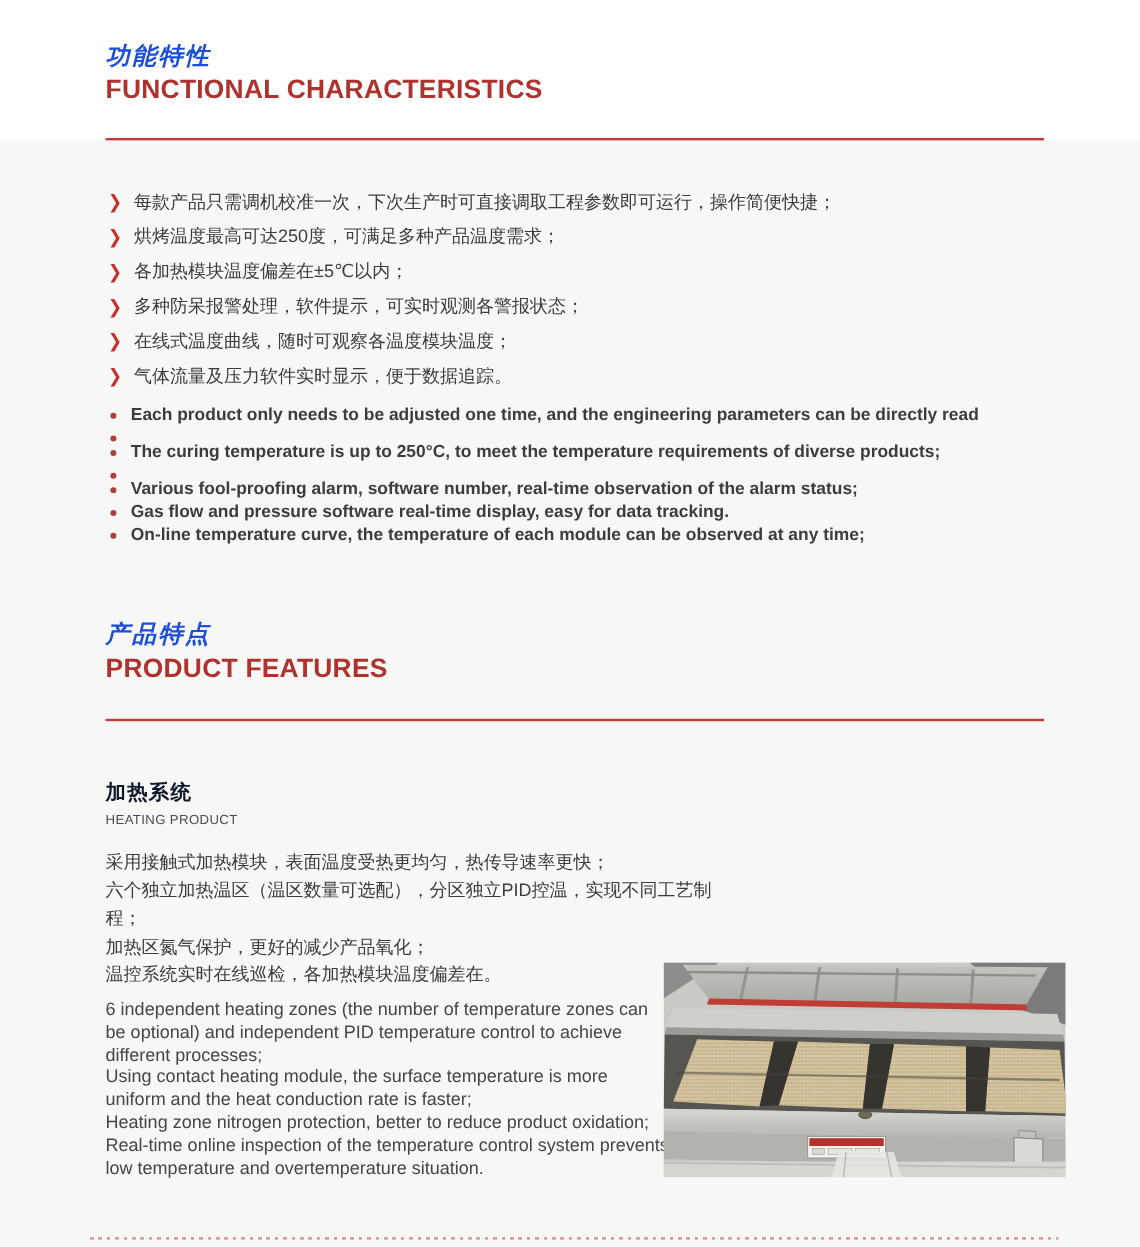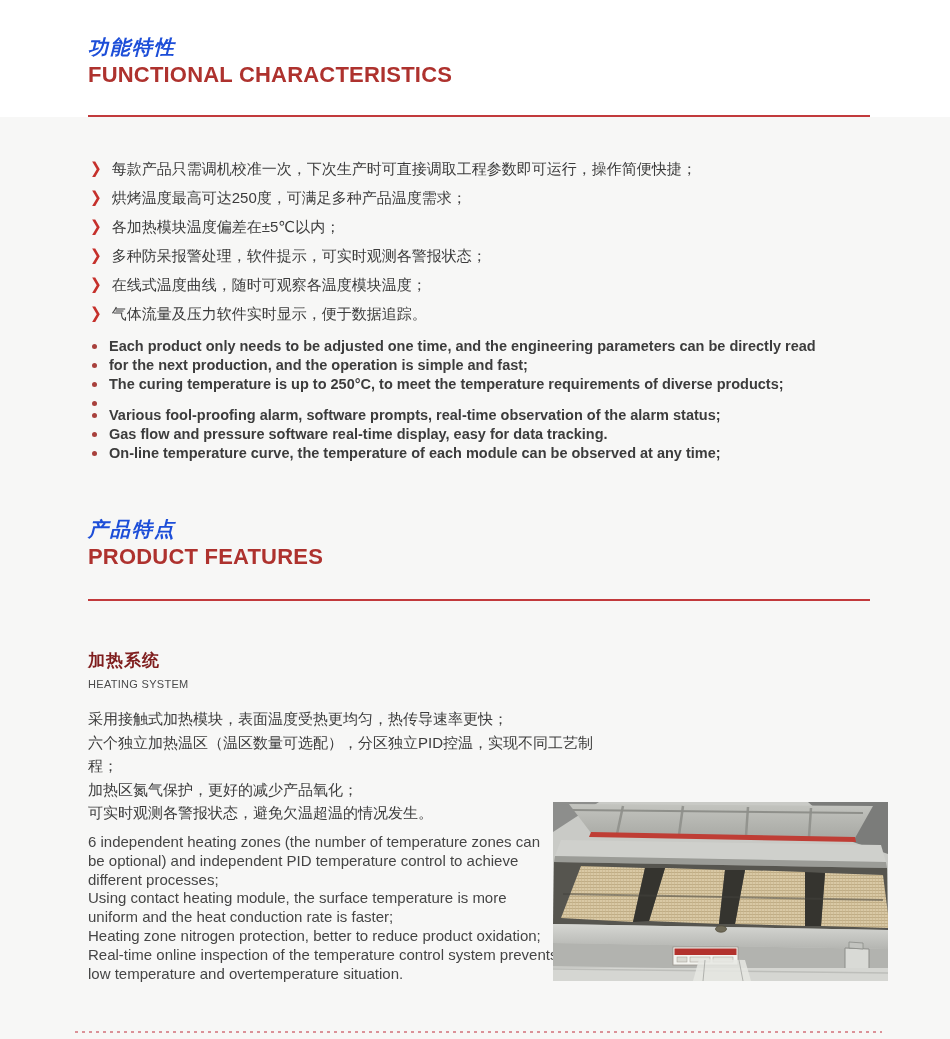--- a/index.html
+++ b/index.html
@@ -17,21 +17,21 @@
   
   ul.zh-bullets{list-style:none;margin:0;padding:0;}
   ul.zh-bullets li{display:flex;align-items:flex-start;margin-bottom:12px;font-size:15px;line-height:17px;color:#3c3c3c;}
   .arrow-icon{color:#c5302b;font-weight:700;font-size:14px;line-height:17px;margin-right:10px;transform:scaleY(1.1);}
   .arrow-icon::before{content:"❯";}
   
   ul.en-bullets{list-style:none;margin:0;padding:0;font-weight:bold;}
   ul.en-bullets li{display:flex;align-items:flex-start;font-size:14.5px;line-height:19px;color:#3c3c3c;}
   .dot-icon{width:5px;height:5px;border-radius:50%;background:#a8403c;margin:7px 12px 0 2px;flex:0 0 auto;}
   
-  .sub-title-zh{font-size:17px;font-weight:700;color:#7f1d1d;letter-spacing:1px;}
+  .sub-title-zh{font-size:17px;font-weight:700;color:#0f172a;letter-spacing:1px;}
   .sub-title-en{font-size:11px;color:#4a4a4a;margin-top:6px;letter-spacing:0.3px;}
   .zh-para div{font-size:15px;line-height:23.5px;color:#3c3c3c;}
   .en-para div{font-size:15px;line-height:18.8px;color:#454545;}
   .dashed-line{
     height:2px;
     background:repeating-linear-gradient(90deg,#db9298 0 3px,transparent 3px 7px);
   }
   .photo-frame{line-height:0;}
 </style>
 </head>
@@ -72,59 +72,58 @@
     </li>
 </ul>
 
 <ul class="en-bullets abs" style="left:90px;top:337px;width:790px;">
   <li>
       <span class="dot-icon"></span>
       <span>Each product only needs to be adjusted one time, and the engineering parameters can be directly read</span>
     </li>
   <li>
       <span class="dot-icon"></span>
-      <span>for the next production, and the operation is simple and fast;</span>
     </li>
   <li>
       <span class="dot-icon"></span>
       <span>The curing temperature is up to 250°C, to meet the temperature requirements of diverse products;</span>
     </li>
   <li>
       <span class="dot-icon"></span>
     </li>
   <li>
       <span class="dot-icon"></span>
-      <span>Various fool-proofing alarm, software prompts, real-time observation of the alarm status;</span>
+      <span>Various fool-proofing alarm, software number, real-time observation of the alarm status;</span>
     </li>
   <li>
       <span class="dot-icon"></span>
       <span>Gas flow and pressure software real-time display, easy for data tracking.</span>
     </li>
   <li>
       <span class="dot-icon"></span>
       <span>On-line temperature curve, the temperature of each module can be observed at any time;</span>
     </li>
 </ul>
 
 <div class="abs" style="left:88px;top:518px;">
   <div class="sec-title-zh">产品特点</div>
   <div class="sec-title-en">PRODUCT FEATURES</div>
 </div>
 <div class="abs rule" style="left:88px;top:599px;width:782px;"></div>
 
 <div class="abs" style="left:88px;top:649px;">
   <div class="sub-title-zh">加热系统</div>
-  <div class="sub-title-en">HEATING SYSTEM</div>
+  <div class="sub-title-en">HEATING PRODUCT</div>
 </div>
 
 <div class="abs zh-para" style="left:88px;top:707px;width:520px;">
   <div>采用接触式加热模块，表面温度受热更均匀，热传导速率更快；</div>
   <div>六个独立加热温区（温区数量可选配），分区独立PID控温，实现不同工艺制程；</div>
   <div>加热区氮气保护，更好的减少产品氧化；</div>
-  <div>可实时观测各警报状态，避免欠温超温的情况发生。</div>
+  <div>温控系统实时在线巡检，各加热模块温度偏差在。</div>
 </div>
 
 <div class="abs en-para" style="left:88px;top:833px;width:470px;">
   <div>6 independent heating zones (the number of temperature zones can</div>
   <div>be optional) and independent PID temperature control to achieve</div>
   <div>different processes;</div>
   <div>Using contact heating module, the surface temperature is more</div>
   <div>uniform and the heat conduction rate is faster;</div>
   <div>Heating zone nitrogen protection, better to reduce product oxidation;</div>
   <div>Real-time online inspection of the temperature control system prevents</div>

